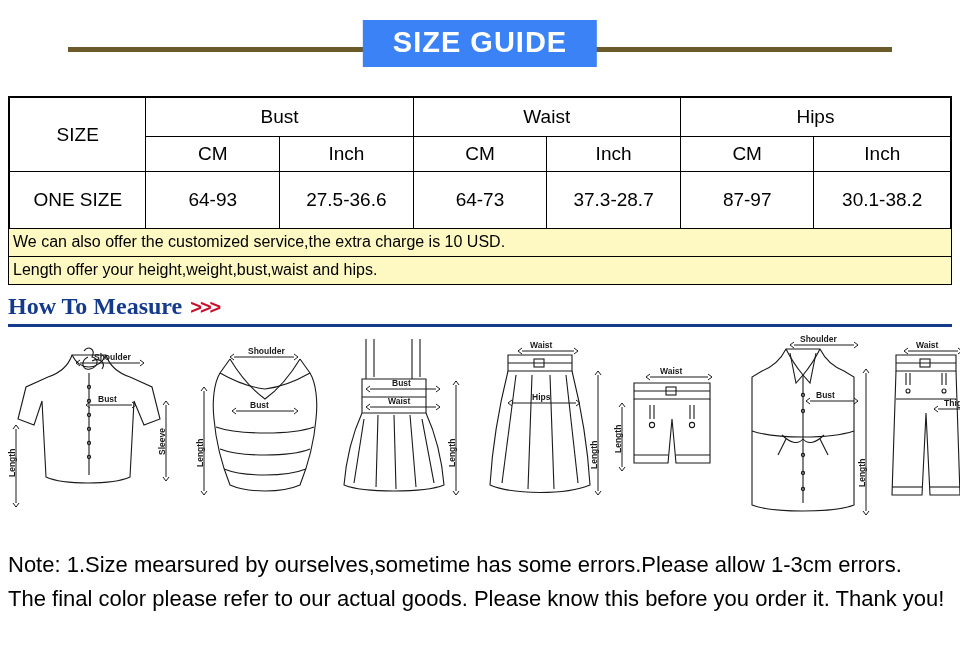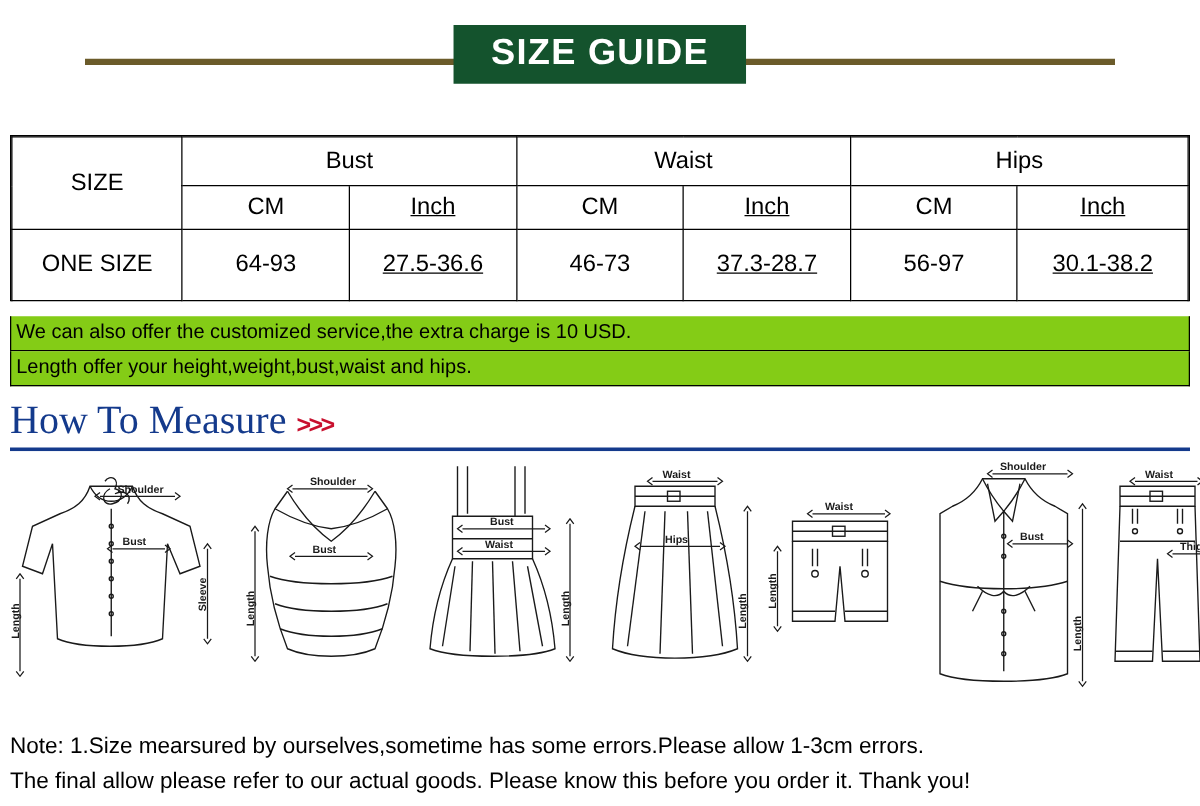--- a/index.html
+++ b/index.html
@@ -27,32 +27,32 @@
     left: 68px;
     right: 68px;
     height: 5px;
     background: #6b5b2a;
   }
   .header-badge {
     position: absolute;
     top: 20px;
     left: 50%;
     transform: translateX(-50%);
-    background: #14532d;
+    background: #3b82f6;
     color: #ffffff;
     font-size: 29px;
     font-weight: bold;
     letter-spacing: 1px;
     padding: 8px 30px 10px 30px;
     line-height: 1;
   }
 
   
   .table-wrap {
-    margin: 12px 8px;
+    margin: 0 8px;
     border: 1px solid #000;
     border-bottom: none;
   }
   table.size-table {
     border-collapse: collapse;
     width: 100%;
     table-layout: fixed;
   }
   table.size-table td {
     border: 1px solid #000;
@@ -61,55 +61,54 @@
     padding: 6px 2px;
     background: #ffffff;
   }
   td.green {
     background: #5bbf2d;
     font-size: 19px;
     height: 26px;
   }
   td.yellow {
     background: #ffff00;
-    text-decoration: underline;
   }
   td.size-head {
     font-size: 19px;
   }
   td.onesize {
     font-size: 19px;
     height: 44px;
   }
   td.val {
     font-size: 20px;
   }
 
   
   .note-row {
     margin: 0 8px;
     border: 1px solid #000;
     border-top: none;
     font-size: 16px;
     padding: 3px 4px 4px 4px;
     line-height: 1.25;
-    background: #84cc16;
+    background: #fef9c3;
   }
 
   
   .howto {
     margin: 8px 8px 0 8px;
     display: flex;
     align-items: baseline;
     gap: 8px;
   }
   .howto-title {
     font-family: "Liberation Serif", serif;
-    font-size: 32px;
-    font-weight: normal;
+    font-size: 24px;
+    font-weight: bold;
     color: #143a8c;
   }
   .howto-arrows {
     font-size: 20px;
     font-weight: bold;
     color: #c8102e;
     letter-spacing: -2px;
   }
   .howto-rule {
     margin: 4px 8px 0 8px;
@@ -129,21 +128,21 @@
   }
   .fig {
     position: relative;
     flex: 0 0 auto;
   }
   .fig svg { display: block; }
 
   
   .bottom-notes {
     margin: 10px 8px 0 8px;
-    font-size: 18px;
+    font-size: 22px;
     line-height: 1.45;
   }
   .bottom-notes p { margin: 0 0 2px 0; }
 </style>
 </head>
 <body>
 
 <div class="header">
   <div class="header-rule"></div>
   <div class="header-badge">SIZE GUIDE</div>
@@ -172,23 +171,23 @@
       <td class="yellow">Inch</td>
       <td>CM</td>
       <td class="yellow">Inch</td>
       <td>CM</td>
       <td class="yellow">Inch</td>
     </tr>
     <tr>
       <td class="onesize">ONE SIZE</td>
       <td class="val">64-93</td>
       <td class="val yellow">27.5-36.6</td>
-      <td class="val">46-73</td>
+      <td class="val">64-73</td>
       <td class="val yellow">37.3-28.7</td>
-      <td class="val">56-97</td>
+      <td class="val">87-97</td>
       <td class="val yellow">30.1-38.2</td>
     </tr>
   </tbody>
     </table>
 </div>
 
 <div class="note-row">We can also offer the customized service,the extra charge is 10 USD.</div>
 <div class="note-row">Length offer your height,weight,bust,waist and hips.</div>
 
 <div class="howto">
@@ -436,14 +435,14 @@
         <text x="66" y="79">Thigh</text>
         <text transform="translate(97,152) rotate(-90)">Length</text>
       </g>
     </svg>
   </div>
 
 </div>
 
 <div class="bottom-notes">
   <p>Note: 1.Size mearsured by ourselves,sometime has some errors.Please allow 1-3cm errors.</p>
-  <p>The final allow please refer to our actual goods. Please know this before you order it. Thank you!</p>
+  <p>The final color please refer to our actual goods. Please know this before you order it. Thank you!</p>
 </div>
 
 </body></html>

